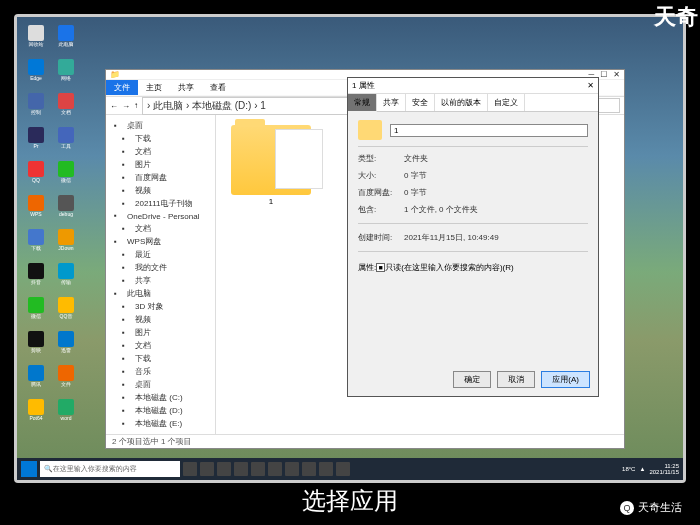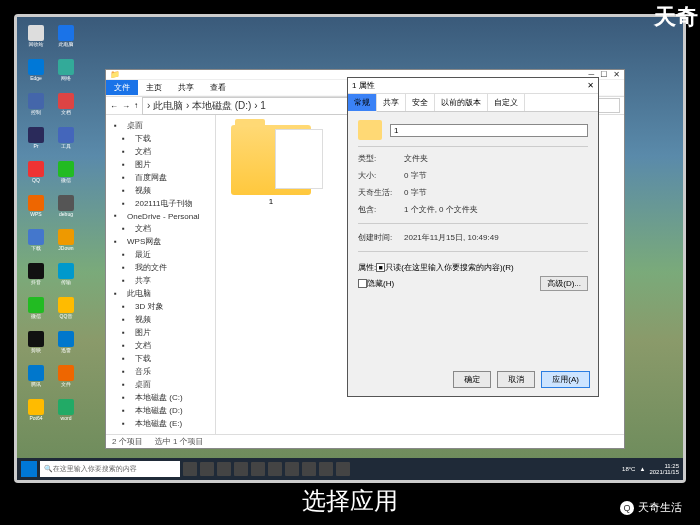--- a/index.html
+++ b/index.html
@@ -23,27 +23,27 @@
 .exp-body { flex: 1; display: flex; }
 .exp-nav { width: 110px; border-right: 1px solid #ddd; padding: 4px; overflow: hidden; }
 .nav-item { font-size: 8px; color: #333; padding: 1px 2px 1px 12px; display: flex; align-items: center; gap: 3px; white-space: nowrap; }
 .nav-item.header { padding-left: 4px; font-weight: normal; }
 .nav-item .nicon { width: 10px; height: 10px; display: inline-block; }
 .exp-content { flex: 1; padding: 10px; position: relative; }
 .folder-big { width: 90px; display: flex; flex-direction: column; align-items: center; gap: 2px; }
 .folder-img { width: 80px; height: 70px; background: linear-gradient(180deg, #ffd975 0%, #ffc83d 100%); border-radius: 3px; position: relative; }
 .folder-img:before { content: ""; position: absolute; top: -6px; left: 4px; width: 30px; height: 8px; background: #ffd975; border-radius: 2px 2px 0 0; }
 .folder-img .page { position: absolute; right: -12px; top: 4px; width: 48px; height: 60px; background: #fff; border: 1px solid #ddd; }
-.exp-status { height: 16px; border-top: 1px solid #ddd; font-size: 8px; padding: 1px 6px; display: flex; gap: 12px; color: #555; }
+.exp-status { height: 16px; border-top: 1px solid #ddd; font-size: 8px; padding: 1px 6px; display: flex; color: #555; }
 .props { position: absolute; top: 60px; left: 330px; width: 252px; height: 320px; background: #f0f0f0; border: 1px solid #555; font-size: 8px; z-index: 50; }
 .props-title { height: 16px; background: #fff; display: flex; align-items: center; padding: 0 4px; border-bottom: 1px solid #ddd; }
 .props-title .close { margin-left: auto; }
 .props-tabs { display: flex; background: #fff; border-bottom: 1px solid #ccc; }
 .props-tabs .ptab { padding: 3px 6px; font-size: 8px; border-right: 1px solid #ddd; }
-.props-tabs .ptab.active { background: #3b82f6; border-bottom: 1px solid #f0f0f0; margin-bottom: -1px; }
+.props-tabs .ptab.active { background: #737373; border-bottom: 1px solid #f0f0f0; margin-bottom: -1px; }
 .props-body { padding: 8px 10px; display: flex; flex-direction: column; gap: 6px; }
 .props-top { display: flex; align-items: center; gap: 8px; padding-bottom: 6px; border-bottom: 1px solid #ccc; }
 .props-top .ficon { width: 24px; height: 20px; background: #ffd975; border-radius: 2px; }
 .props-top input { flex: 1; border: 1px solid #888; padding: 1px 3px; font-size: 8px; }
 .props-row { display: flex; font-size: 8px; color: #333; }
 .props-row .lbl { width: 46px; color: #333; }
 .props-sep { border-top: 1px solid #ccc; margin: 2px 0; }
 .props-attr { display: flex; flex-direction: column; gap: 3px; padding-top: 2px; }
 .props-attr .arow { display: flex; align-items: center; font-size: 8px; }
 .props-attr .advbtn { margin-left: auto; border: 1px solid #999; padding: 1px 6px; background: #e9e9e9; }
@@ -251,45 +251,39 @@
       </div>
       <div class="props-row">
             <span class="lbl">类型:</span>
             <span>文件夹</span>
           </div>
       <div class="props-row">
             <span class="lbl">大小:</span>
             <span>0 字节</span>
           </div>
       <div class="props-row">
-            <span class="lbl">天奇生活:</span>
+            <span class="lbl">百度网盘:</span>
             <span>0 字节</span>
           </div>
       <div class="props-row">
             <span class="lbl">包含:</span>
             <span>1 个文件, 0 个文件夹</span>
           </div>
       <div class="props-sep"></div>
       <div class="props-row">
             <span class="lbl">创建时间:</span>
             <span>2021年11月15日, 10:49:49</span>
           </div>
       <div class="props-sep"></div>
       <div class="props-attr">
         <div class="arow">
           <span class="lbl">属性:</span>
           <span class="chk">■</span>
           <span>只读(在这里输入你要搜索的内容)(R)</span>
         </div>
-        <div class="arow">
-          <span class="lbl"></span>
-          <span class="chk"></span>
-          <span>隐藏(H)</span>
-          <span class="advbtn">高级(D)...</span>
-        </div>
       </div>
     </div>
     <div class="props-buttons">
       <button>确定</button>
       <button>取消</button>
       <button class="apply">应用(A)</button>
     </div>
   </div>
 
   <div class="taskbar">

